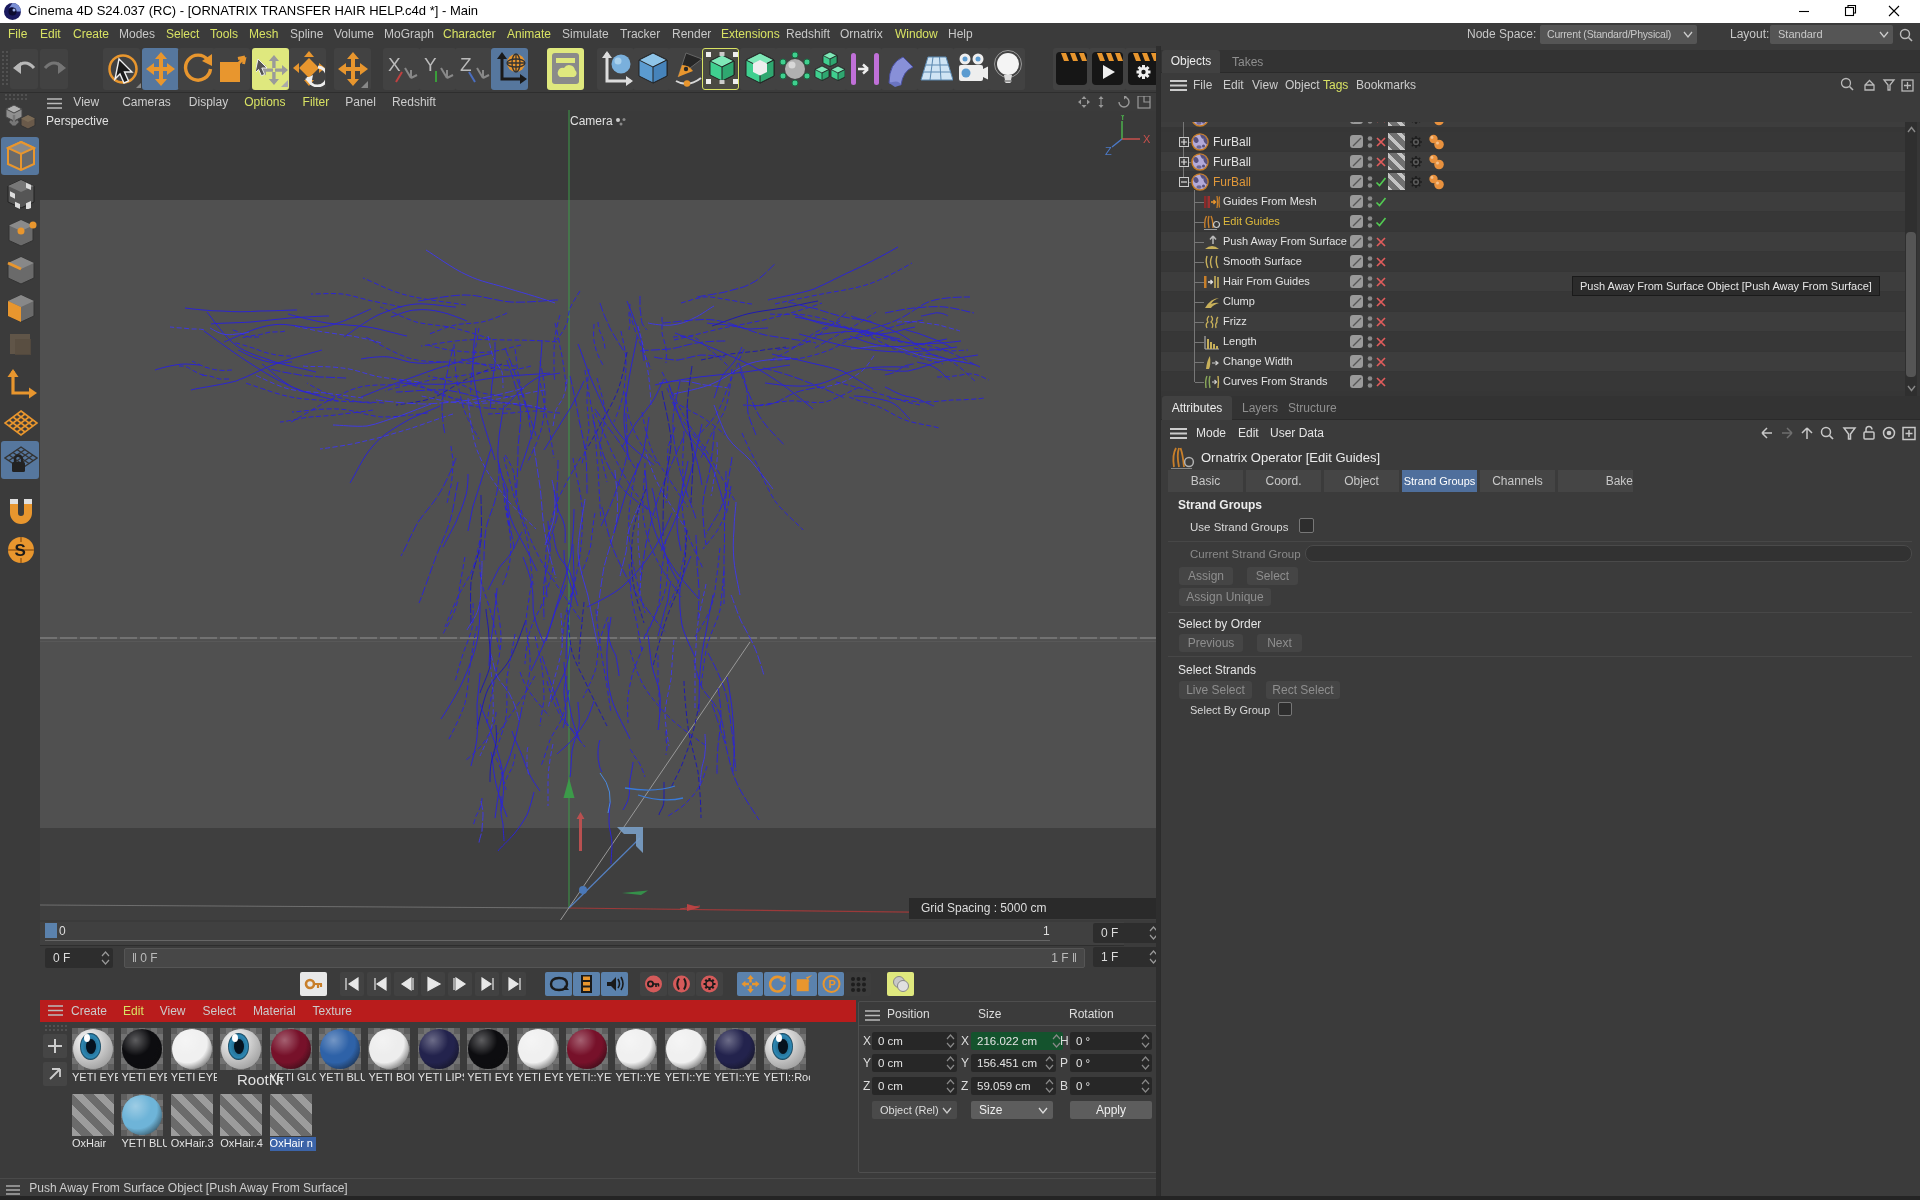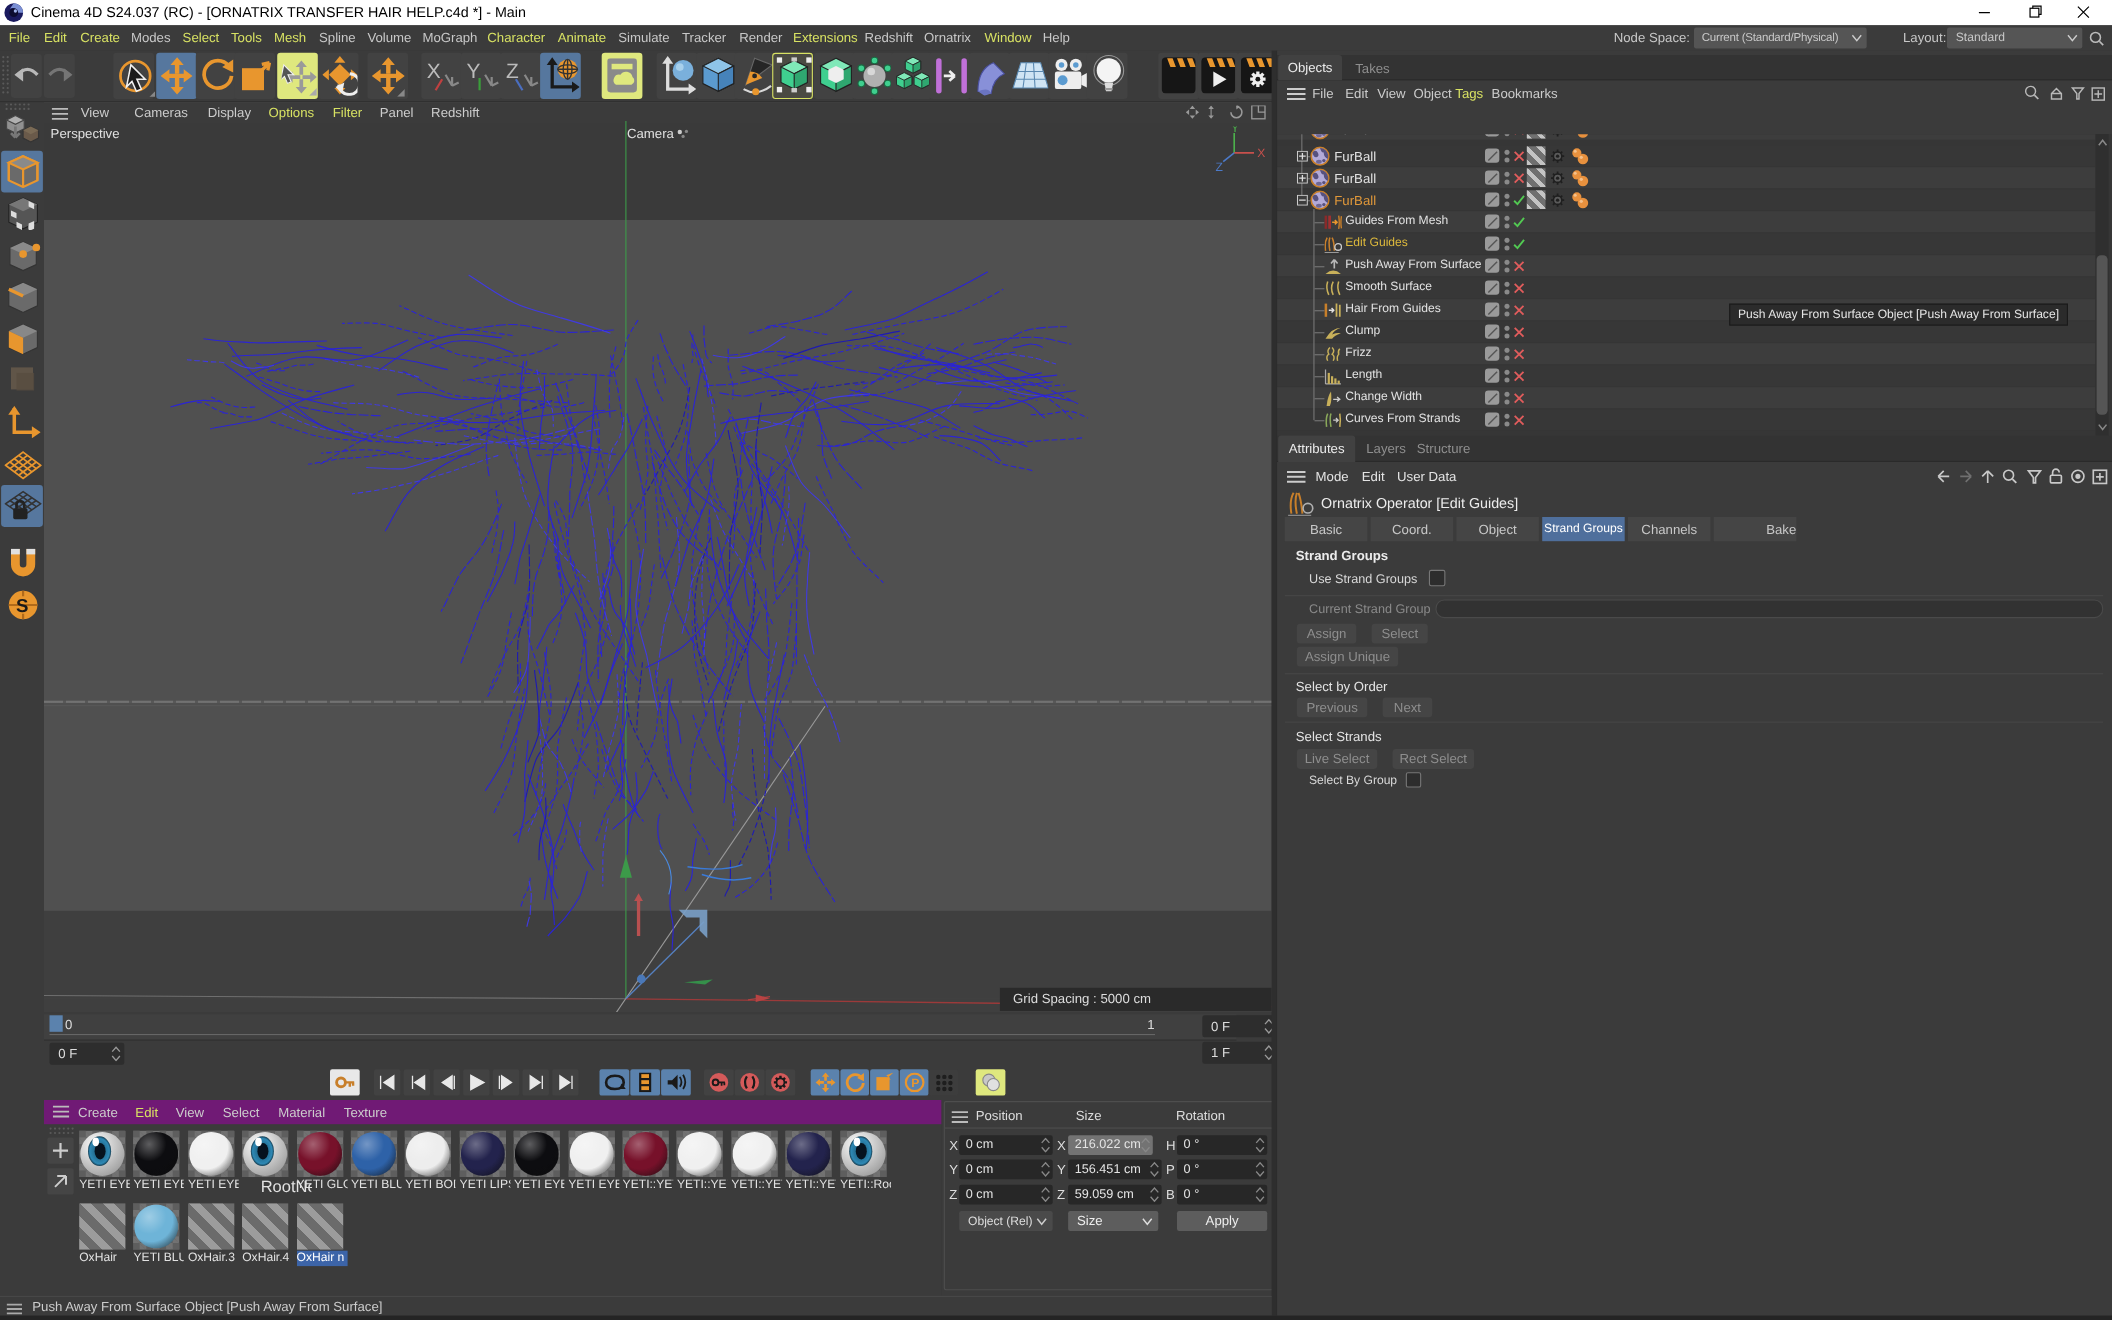--- a/index.html
+++ b/index.html
@@ -836,20 +836,21 @@
   <div class="abs" style="left:5px;top:20px;width:1005px;height:1px;background:#666"></div>
   <div class="abs" style="left:1053px;top:3px;width:68px;height:20px;background:#2d2d2d;border-radius:2px;line-height:20px"><span style="margin-left:8px;color:#ddd">0 F</span><svg class="abs" style="right:3px;top:3px" width="9" height="14">
         <path d="M1 5 L4.5 1 L8 5 M1 9 L4.5 13 L8 9" stroke="#999" fill="none" stroke-width="1.2"></path>
       </svg></div>
   <div class="abs" style="left:5px;top:28px;width:68px;height:20px;background:#2d2d2d;border-radius:2px;line-height:20px"><span style="margin-left:8px;color:#ddd">0 F</span><svg class="abs" style="right:3px;top:3px" width="9" height="14">
         <path d="M1 5 L4.5 1 L8 5 M1 9 L4.5 13 L8 9" stroke="#999" fill="none" stroke-width="1.2"></path>
       </svg></div>
   <div class="abs" style="left:1053px;top:27px;width:68px;height:20px;background:#2d2d2d;border-radius:2px;line-height:20px"><span style="margin-left:8px;color:#ddd">1 F</span><svg class="abs" style="right:3px;top:3px" width="9" height="14">
         <path d="M1 5 L4.5 1 L8 5 M1 9 L4.5 13 L8 9" stroke="#999" fill="none" stroke-width="1.2"></path>
       </svg></div>
+  <div class="abs" style="left:84px;top:28px;width:961px;height:20px;background:#474747;border:1px solid #555;border-radius:2px;line-height:18px"><span style="margin-left:7px;color:#bbb">‖ 0 F</span><span class="abs" style="right:7px;color:#bbb">1 F ‖</span></div>
   <div class="abs" style="left:260px;top:52px;width:27px;height:24px;background:#e8e8e8;border-radius:2px"></div>
   <svg class="abs" style="left:264px;top:56px" width="19" height="16">
       <circle cx="6" cy="8" r="4" fill="none" stroke="#c87f2a" stroke-width="2.6"></circle>
       <path d="M9 8 h9 M14 8 v4 M17 8 v3" stroke="#c87f2a" stroke-width="2.2" fill="none"></path>
     </svg>
   <div class="abs" style="left:300px;top:52px;width:24px;height:24px;background:#424242;border-radius:2px"></div>
   <svg class="abs" style="left:303px;top:56px" width="19" height="16" fill="#e8e8e8" stroke="#e8e8e8" stroke-width="1.2">
       <path d="M3 2 v12 M15 2 L6 8 L15 14z"></path>
     </svg>
   <div class="abs" style="left:327px;top:52px;width:24px;height:24px;background:#424242;border-radius:2px"></div>
@@ -949,21 +950,21 @@
       <circle cx="15.0" cy="14.0" r="2" fill="#1e1e1e"></circle>
     </svg>
   <div class="abs" style="left:847px;top:52px;width:27px;height:24px;background:#dfe87e;border-radius:2px"></div>
   <svg class="abs" style="left:851px;top:55px" width="20" height="18">
       <circle cx="8" cy="7" r="5.5" fill="#c8c8c8" stroke="#888" stroke-width="1"></circle>
       <circle cx="12" cy="11" r="5.5" fill="#e0e0e0" stroke="#888" stroke-width="1"></circle>
     </svg>
 </div>
 
 <div id="materials" class="abs" style="left:40px;top:1000px;width:816px;height:178px;background:#3b3b3b">
-  <div style="height:22px;line-height:22px;background:#701a75"><svg class="ico" style="margin:0 6px 2px 8px" width="15" height="13">
+  <div style="height:22px;line-height:22px;background:#b91c1c"><svg class="ico" style="margin:0 6px 2px 8px" width="15" height="13">
         <path d="M0 2h15M0 6.5h15M0 11h15" stroke="#bbb" stroke-width="1.6"></path>
       </svg><span style="margin-left:2px">Create</span><span style="margin-left:16px" class="yel">Edit</span><span style="margin-left:16px">View</span><span style="margin-left:17px">Select</span><span style="margin-left:17px">Material</span><span style="margin-left:17px">Texture</span></div>
   <svg class="abs" style="left:4px;top:24px" width="26" height="8">
       <g fill="#5a5a5a">
         <circle cx="2" cy="2" r="1"></circle>
         <circle cx="6" cy="2" r="1"></circle>
         <circle cx="10" cy="2" r="1"></circle>
         <circle cx="14" cy="2" r="1"></circle>
         <circle cx="18" cy="2" r="1"></circle>
         <circle cx="22" cy="2" r="1"></circle>
@@ -1073,21 +1074,21 @@
     </svg>
   <span class="abs" style="left:31px;top:7px;color:#ddd">Position</span>
     <span class="abs" style="left:122px;top:7px;color:#ddd">Size</span>
     <span class="abs" style="left:213px;top:7px;color:#ddd">Rotation</span>
   <div class="abs" style="left:3px;top:25px;width:299px;height:1px;background:#4e4e4e"></div>
   <span class="abs" style="left:7px;top:34px;color:#ddd">X</span>
   <div class="abs" style="left:16px;top:32px;width:85px;height:18px;background:#272727;border-radius:2px;line-height:18px;font-size:11.5px"><span style="margin-left:6px;color:#e4e4e4">0 cm</span><svg class="abs" style="right:2px;top:2px" width="9" height="14">
         <path d="M1 5 L4.5 1 L8 5 M1 9 L4.5 13 L8 9" stroke="#888" fill="none" stroke-width="1.2"></path>
       </svg></div>
   <span class="abs" style="left:105px;top:34px;color:#ddd">X</span>
-  <div class="abs" style="left:115px;top:32px;width:77px;height:18px;background:#737373;border-radius:2px;line-height:18px;font-size:11.5px"><span style="margin-left:6px;color:#e4e4e4">216.022 cm</span><svg class="abs" style="right:2px;top:2px" width="9" height="14">
+  <div class="abs" style="left:115px;top:32px;width:92px;height:18px;background:#14532d;border-radius:2px;line-height:18px;font-size:11.5px"><span style="margin-left:6px;color:#e4e4e4">216.022 cm</span><svg class="abs" style="right:2px;top:2px" width="9" height="14">
         <path d="M1 5 L4.5 1 L8 5 M1 9 L4.5 13 L8 9" stroke="#888" fill="none" stroke-width="1.2"></path>
       </svg></div>
   <span class="abs" style="left:204px;top:34px;color:#ddd">H</span>
   <div class="abs" style="left:214px;top:32px;width:82px;height:18px;background:#272727;border-radius:2px;line-height:18px;font-size:11.5px"><span style="margin-left:6px;color:#e4e4e4">0 °</span><svg class="abs" style="right:2px;top:2px" width="9" height="14">
         <path d="M1 5 L4.5 1 L8 5 M1 9 L4.5 13 L8 9" stroke="#888" fill="none" stroke-width="1.2"></path>
       </svg></div>
   <span class="abs" style="left:7px;top:56px;color:#ddd">Y</span>
   <div class="abs" style="left:16px;top:54px;width:85px;height:18px;background:#272727;border-radius:2px;line-height:18px;font-size:11.5px"><span style="margin-left:6px;color:#e4e4e4">0 cm</span><svg class="abs" style="right:2px;top:2px" width="9" height="14">
         <path d="M1 5 L4.5 1 L8 5 M1 9 L4.5 13 L8 9" stroke="#888" fill="none" stroke-width="1.2"></path>
       </svg></div>

